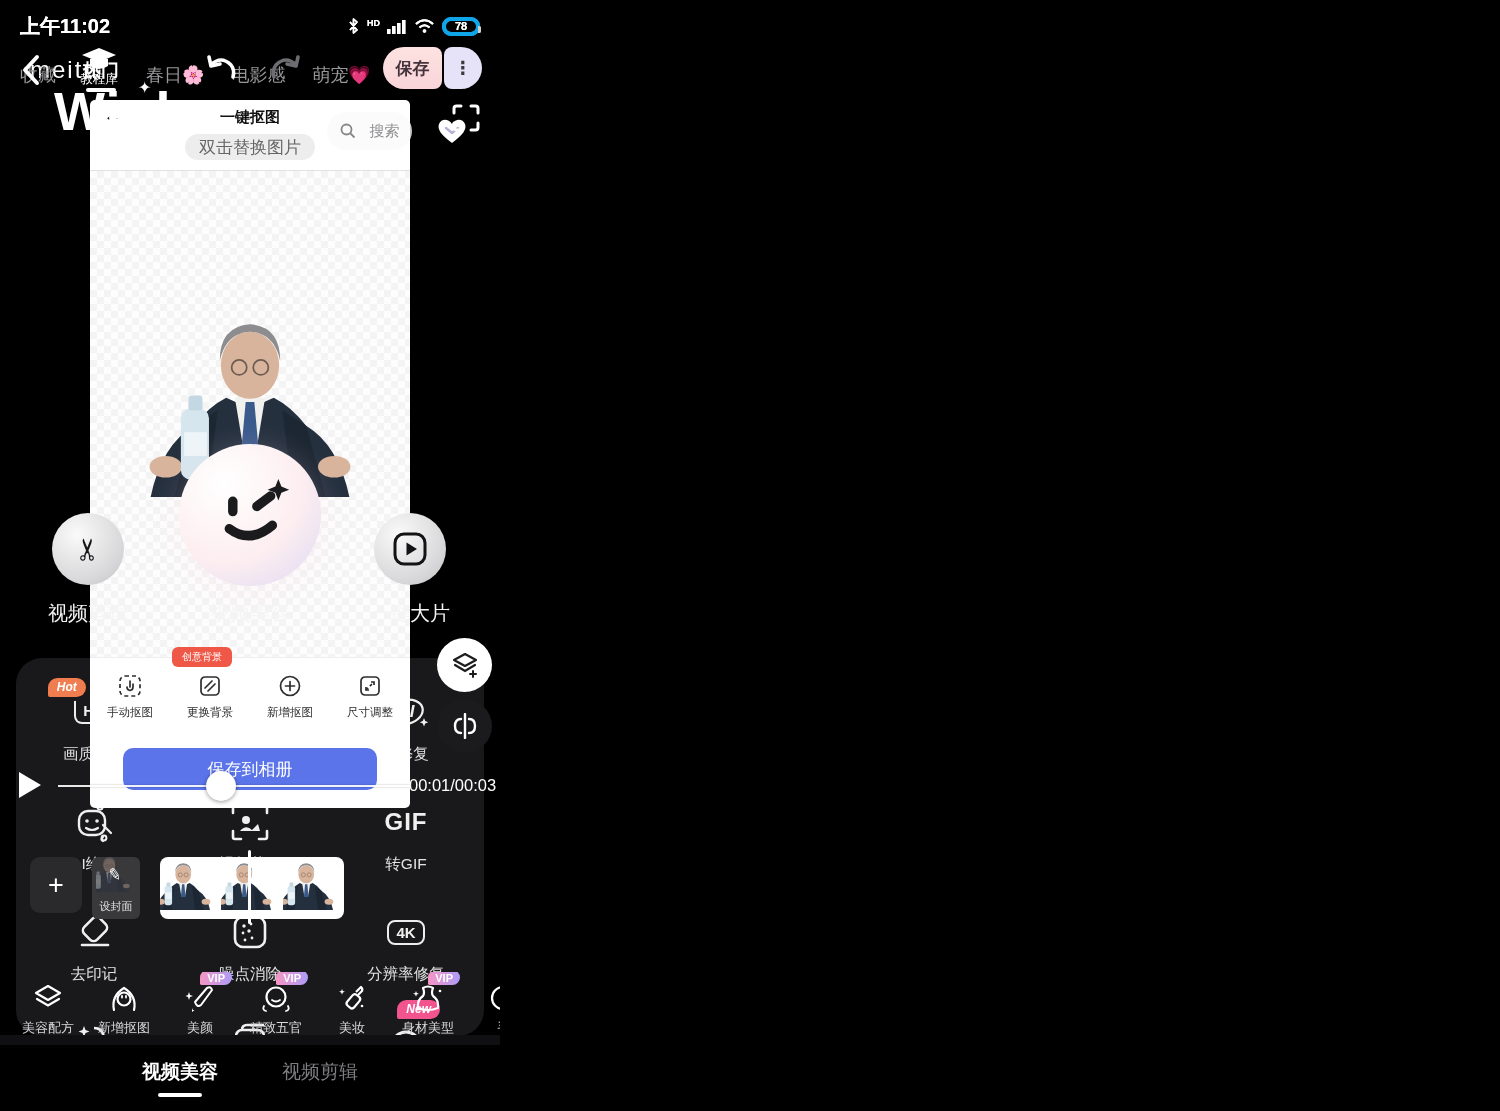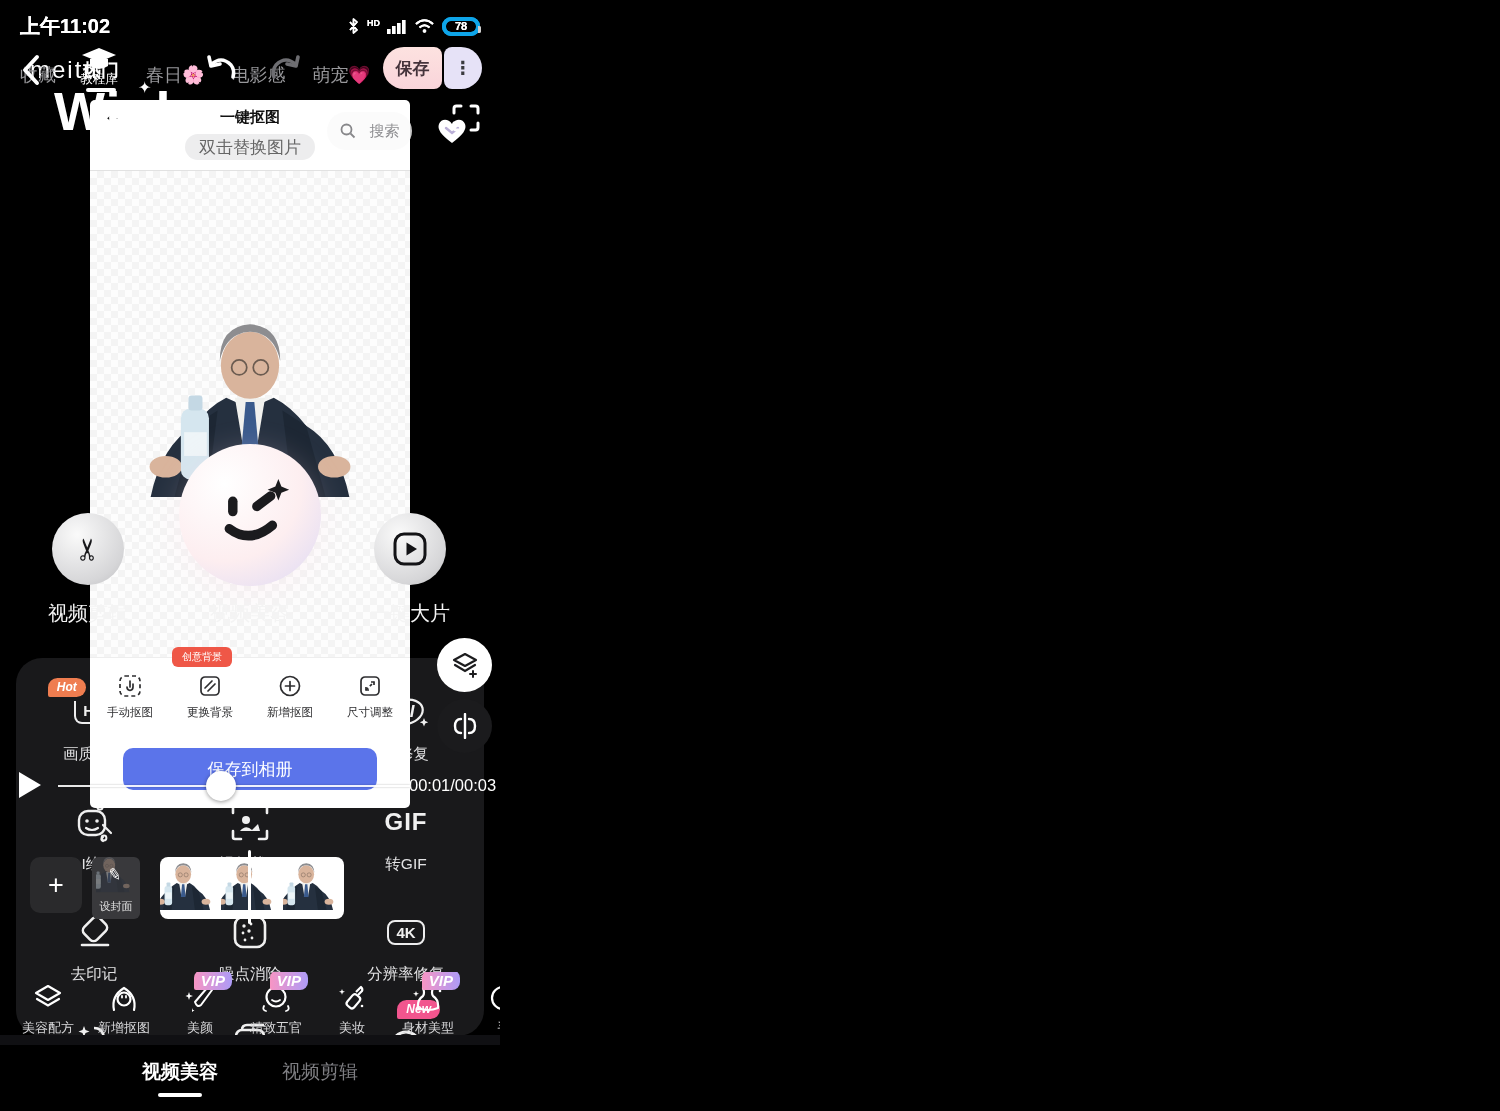--- a/index.html
+++ b/index.html
@@ -158,21 +158,21 @@
   .cover-man { position:absolute; left:4px; top:0px; opacity:.35; }
   .cover-pencil { position:absolute; left:16px; top:8px; color:#fff; font-size:16px; transform:rotate(10deg); }
   .cover-label { position:absolute; left:0; right:0; bottom:5px; text-align:center; color:#e2e2e2; font-size:11px; white-space:nowrap; }
   .clip-strip { position:absolute; left:160px; top:2px; width:184px; height:62px; border-radius:8px; background:#fff; display:flex; overflow:hidden; }
   .clip-thumb { width:61.3px; height:62px; position:relative; overflow:hidden; }
   .playhead { position:absolute; left:248px; top:-5px; width:3px; height:74px; background:#fff; border-radius:2px; z-index:18; }
 
   .etoolbar { position:absolute; left:0; right:0; top:972px; height:78px; display:flex; padding-left:10px; overflow:hidden; z-index:15; }
   .etool { position:relative; width:76px; flex:none; display:flex; flex-direction:column; align-items:center; padding-top:12px; gap:7px; }
   .etool .et-label { color:#d9d9db; font-size:13px; white-space:nowrap; }
-  .vip-badge { position:absolute; top:-2px; right:6px; background:linear-gradient(90deg,#f795c4,#ad9bf7); color:#fff; font-size:15px; font-style:italic; font-weight:700; padding:1.5px 7px; border-radius:8px 8px 8px 2px; }
+  .vip-badge { position:absolute; top:-2px; right:6px; background:linear-gradient(90deg,#f795c4,#ad9bf7); color:#fff; font-size:11px; font-weight:700; padding:1.5px 7px; border-radius:8px 8px 8px 2px; }
   .etabbar { position:absolute; left:0; right:0; bottom:0; height:66px; background:#000; display:flex; align-items:flex-start; justify-content:center; gap:64px; padding-top:14px; z-index:40; }
   .etab { color:#7e7e82; font-size:19px; }
   .etab.active { color:#fff; font-weight:700; }
   .etab.active .tab-underline { width:44px; height:4px; border-radius:2px; background:#fff; margin:8px auto 0; }
 
   svg { display:block; }
 </style>
 </head>
 <body>
 

